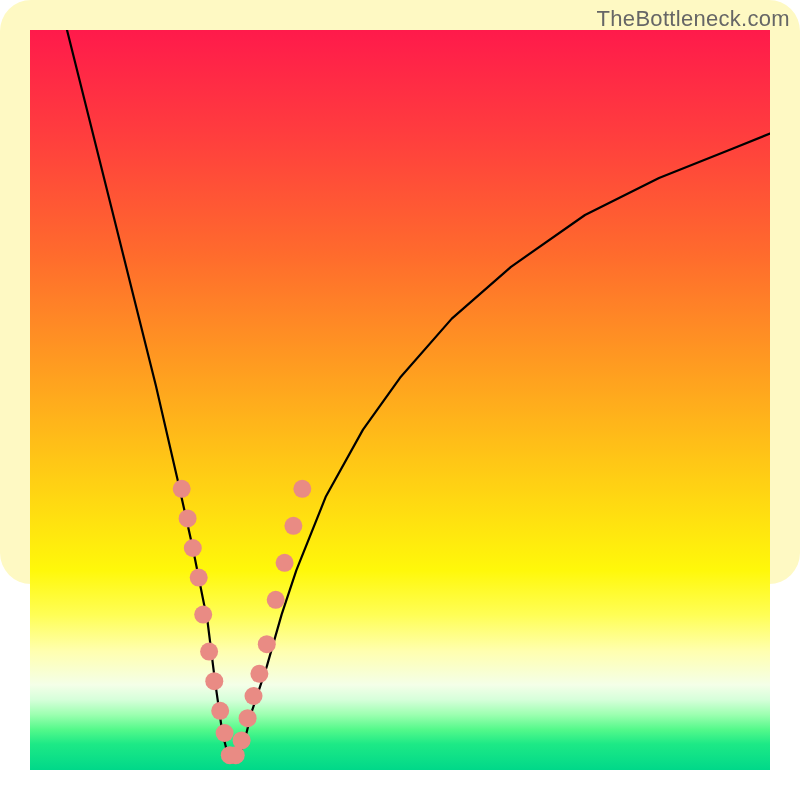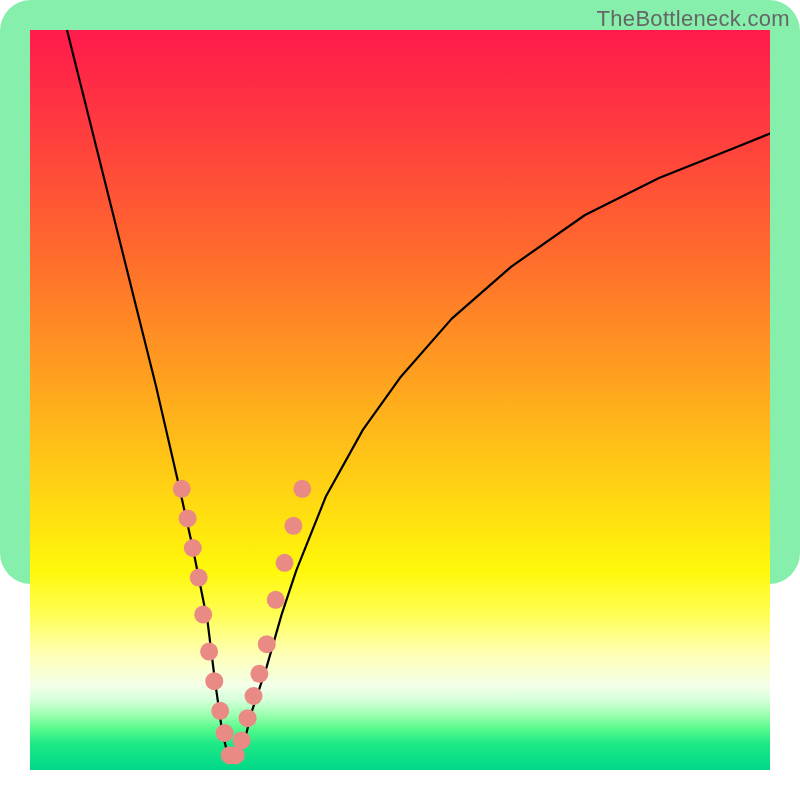--- a/index.html
+++ b/index.html
@@ -6,21 +6,21 @@
     margin: 0;
     padding: 0;
     width: 800px;
     height: 800px;
     overflow: hidden;
     font-family: Arial, Helvetica, sans-serif;
   }
   .frame {
     width: 800px;
     height: 584px;
-    background: #86efac;
+    background: #fef9c3;
     position: relative;
     border-radius: 31px;
   }
   .plot-area {
     position: absolute;
     left: 30px;
     top: 30px;
     width: 740px;
     height: 740px;
     overflow: hidden;

